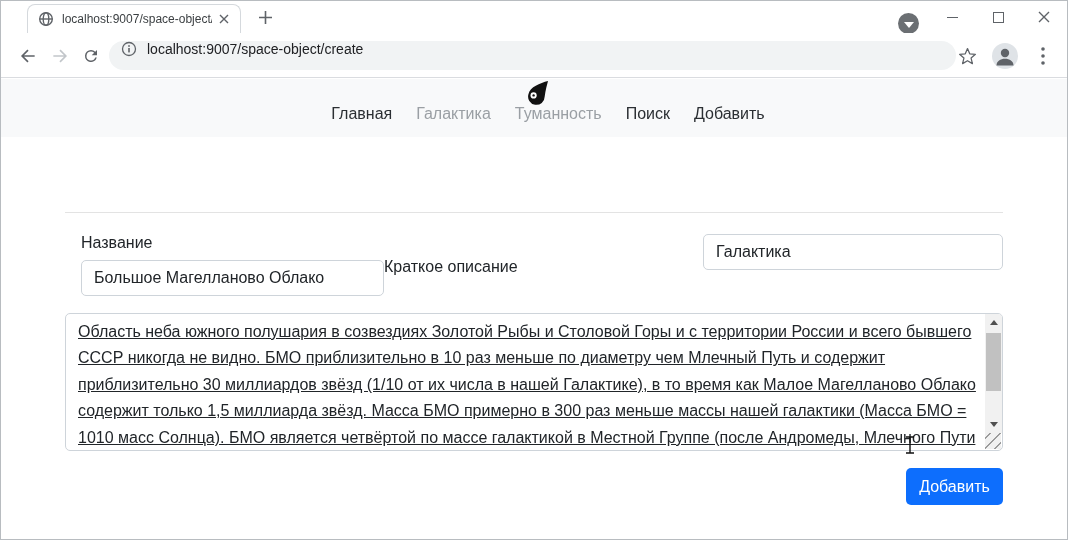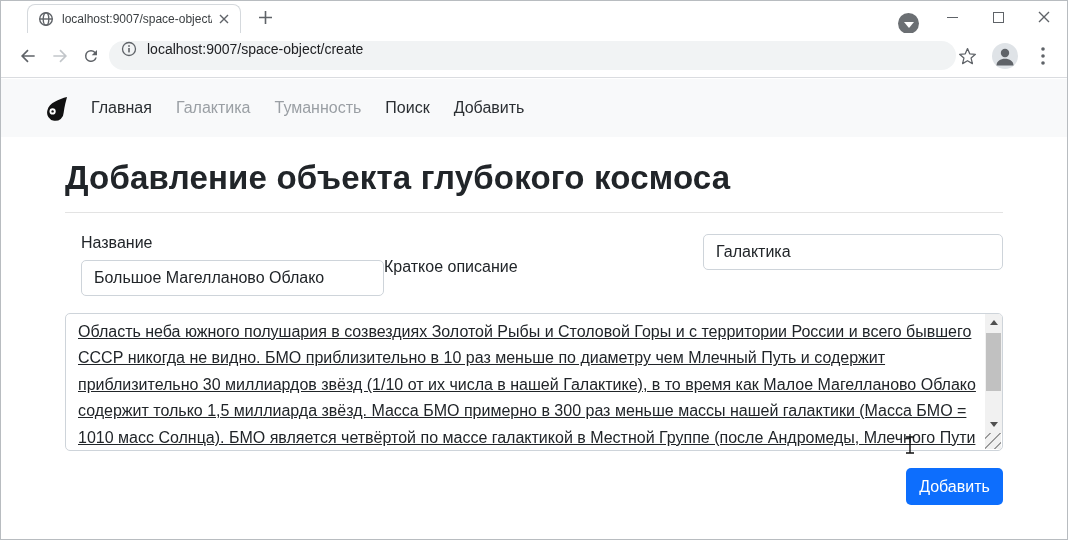--- a/index.html
+++ b/index.html
@@ -35,21 +35,21 @@
   .nav-btn { position:absolute; top:9px; width:28px; height:28px; display:flex; align-items:center; justify-content:center; border-radius:50%; }
   .urlbar {
     position:absolute; left:108px; top:8px; width:847px; height:29px;
     background:#f1f3f4; border-radius:15px; display:flex; align-items:flex-start; padding:0 12px;
   }
   .url-text { font-size:14px; color:#202124; margin-left:10px; }
   .toolbar-right { position:absolute; right:10px; top:9px; display:flex; align-items:center; gap:10px; }
   .round-28 { width:28px; height:28px; display:flex; align-items:center; justify-content:center; }
   
   .webpage { position:absolute; left:0; top:78px; width:100%; height:461px; background:#fff; }
-  .site-nav { position:absolute; left:0; top:0; width:100%; height:58px; background:#f8f9fa; display:flex; align-items:center; padding-left:42px; }
+  .site-nav { position:absolute; left:0; top:0; width:100%; height:58px; background:#f8f9fa; display:flex; align-items:center; padding-left:28px;flex-direction:column; }
   .brand { width:26px; height:26px; margin-right:22px; }
   .nav-links { display:flex; gap:24px; }
   .nav-link { font-size:16px; color:#2b2f33; text-decoration:none; cursor:pointer; }
   .nav-link.muted { color:#9a9fa4; }
   .page-title { position:absolute; left:64px; top:80px; font-size:33px; font-weight:600; color:#212529; letter-spacing:.2px; }
   .rule { position:absolute; left:64px; top:133px; width:938px; border-top:1px solid #e3e3e3; }
   .fgroup { position:absolute; top:155px; }
   .fgroup .flabel { font-size:16px; color:#212529; margin-bottom:8px; }
   .finput {
     width:100%; height:36px; border:1px solid #ced4da; border-radius:5px;
@@ -190,21 +190,20 @@
       </span>
       <div class="nav-links">
         <span class="nav-link">Главная</span>
         <span class="nav-link muted">Галактика</span>
         <span class="nav-link muted">Туманность</span>
         <span class="nav-link">Поиск</span>
         <span class="nav-link">Добавить</span>
       </div>
     </div>
 
-    <div class="page-title">Добавление объекта глубокого космоса</div>
     <div class="rule"></div>
 
     <div class="fgroup g1">
       <div class="flabel">Название</div>
       <input class="finput" type="text" value="Большое Магелланово Облако" style="">
     </div>
     <div class="fgroup g2">
       <div class="flabel">Краткое описание</div>
     </div>
     <div class="fgroup g3">

